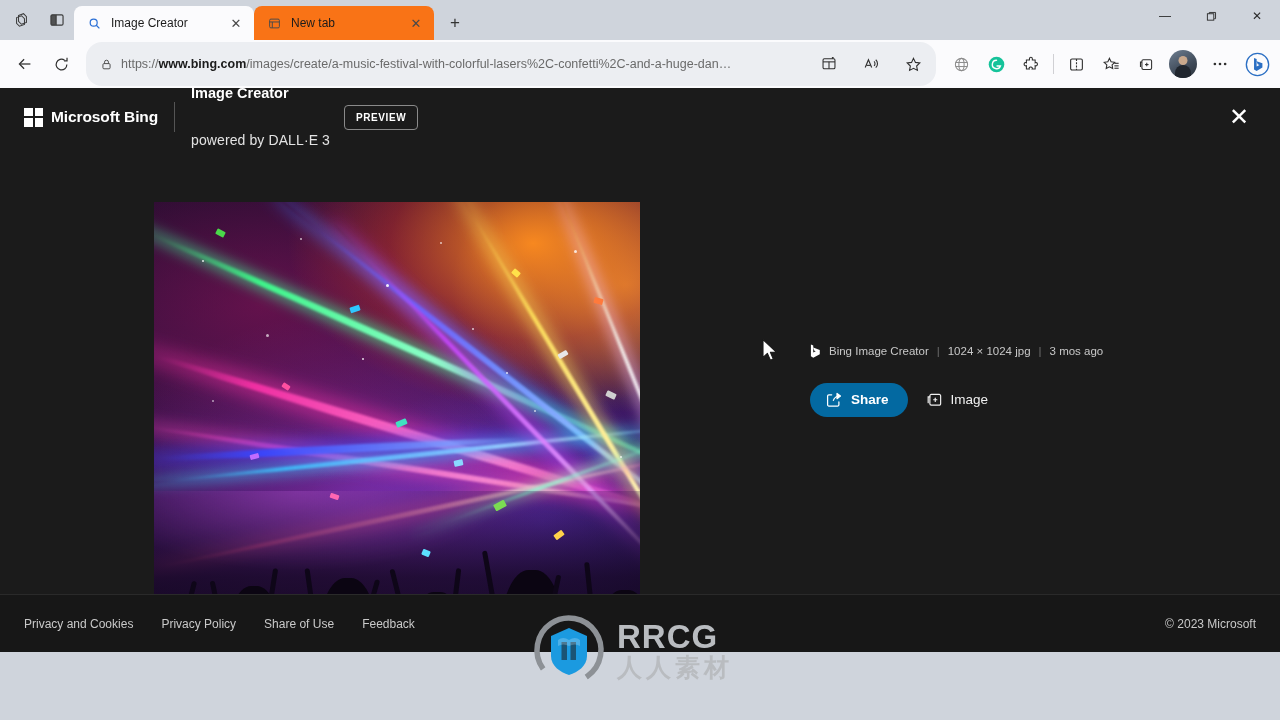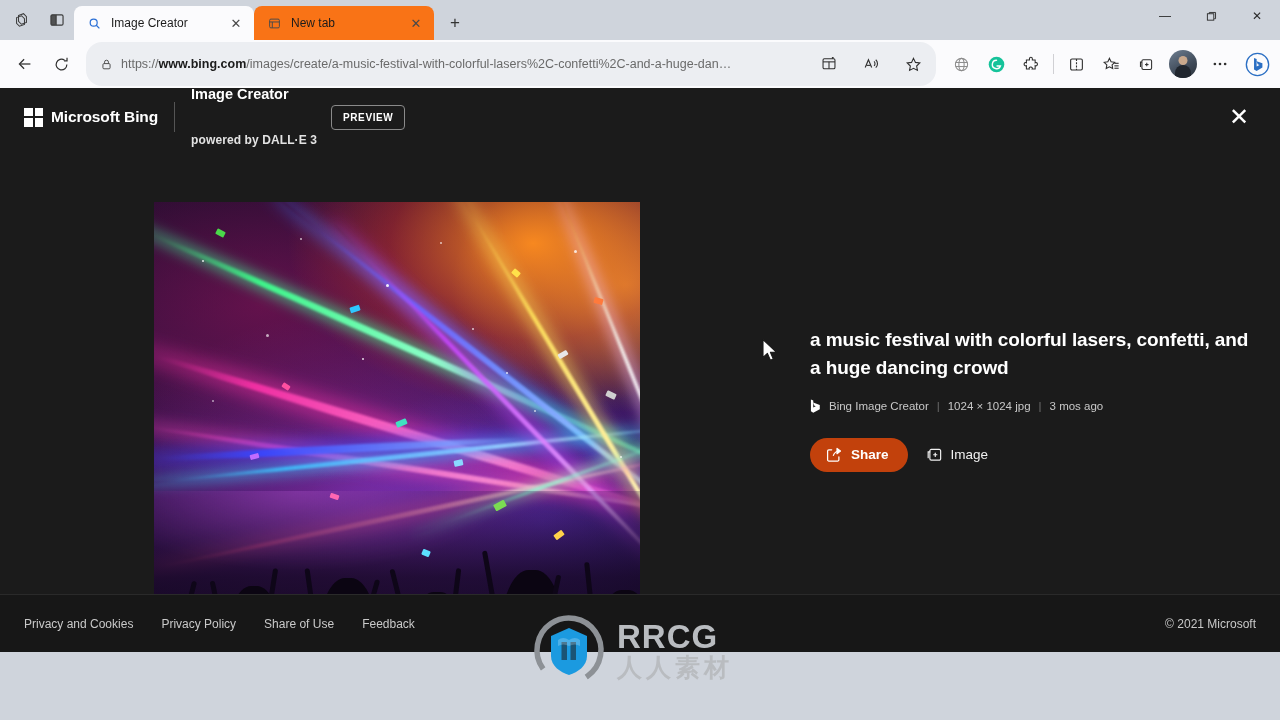--- a/index.html
+++ b/index.html
@@ -111,21 +111,21 @@
   }
   .ms-squares {
     width: 19px; height: 19px; display: grid;
     grid-template-columns: 1fr 1fr; grid-template-rows: 1fr 1fr; gap: 2px;
   }
   .ms-squares i { background: #fff; display:block; }
   .ms-name { color: #fff; font-size: 15.5px; font-weight: 600; letter-spacing: -.1px; }
   .hdr-div { width: 1px; height: 30px; background: #555; margin: 0 16px; }
   .ic-title-wrap { display: flex; flex-direction: column; line-height: 1.12; }
   .ic-title { color: #fff; font-size: 14.5px; font-weight: 700; }
-  .ic-sub { color: #e3e3e3; font-size: 12px; font-weight: 700; letter-spacing: .1px; margin-top: 32px; }
+  .ic-sub { color: #e3e3e3; font-size: 14px; font-weight: 400; letter-spacing: .1px; margin-top: 32px; }
   .preview-pill {
     margin-left: 14px; border: 1px solid #8a8a8a; border-radius: 4px;
     color: #fff; font-size: 10px; font-weight: 600; letter-spacing: .6px;
     padding: 6px 11px;
   }
   .close-x {
     position: absolute; right: 22px; top: 50%; transform: translateY(-50%);
     width: 38px; height: 38px; display:flex; align-items:center; justify-content:center;
     color: #fff; font-size: 24px; font-weight: 300; line-height: 1;
     border-radius: 4px;
@@ -182,21 +182,21 @@
   }
   .meta-row {
     display: flex; align-items: center; gap: 8px; margin-top: 18px;
     color: #c8c8c8; font-size: 11.5px;
   }
   .meta-sep { color: #6e6e6e; }
   .meta-b { display:flex; align-items:center; }
   .actions { display: flex; align-items: center; gap: 4px; margin-top: 24px; }
   .btn-share {
     display:flex; align-items:center; gap: 9px;
-    background: #c2410c; color: #fff; border-radius: 999px;
+    background: #0369a1; color: #fff; border-radius: 999px;
     padding: 9px 19px 9px 16px; font-size: 13.5px; font-weight: 600;
   }
   .btn-plain {
     display:flex; align-items:center; gap: 8px;
     color: #f0f0f0; font-size: 13.5px; padding: 9px 14px; border-radius: 999px;
   }
 
   
   .ic-footer {
     position: absolute; left: 0; bottom: 0; width: 1280px; height: 58px;
@@ -488,21 +488,20 @@
           <div class="spark" style="left:352px;top:170px;width:2px;height:2px;opacity:.8;"></div>
         </div>
         <div class="bing-wm">
           <svg width="16" height="18" viewBox="0 0 14 18" fill="#fff" opacity=".92">
             <path d="M1.1 0.6 L4.1 1.8 L4.1 11.0 L7.3 9.2 L5.2 8.2 L4.1 4.6 L12.5 7.8 L12.5 13.2 L4.1 17.6 L1.1 15.9 Z"></path>
           </svg>
         </div>
       </div>
 
       <div class="info-panel">
-        <div class="prompt-title">a music festival with colorful lasers, confetti, and a huge dancing crowd</div>
         <div class="meta-row">
           <span class="meta-b">
             <svg width="11" height="14" viewBox="0 0 14 18" fill="#ffffff">
               <path d="M1.1 0.6 L4.1 1.8 L4.1 11.0 L7.3 9.2 L5.2 8.2 L4.1 4.6 L12.5 7.8 L12.5 13.2 L4.1 17.6 L1.1 15.9 Z"></path>
             </svg>
           </span>
           <span>Bing Image Creator</span>
           <span class="meta-sep">|</span>
           <span>1024 × 1024 jpg</span>
           <span class="meta-sep">|</span>
@@ -538,21 +537,21 @@
       </div>
     </div>
 
     <div class="ic-footer">
       <div class="foot-links">
         <a href="#">Privacy and Cookies</a>
         <a href="#">Privacy Policy</a>
         <a href="#">Share of Use</a>
         <a href="#">Feedback</a>
       </div>
-      <div class="foot-copy">© 2021 Microsoft</div>
+      <div class="foot-copy">© 2023 Microsoft</div>
     </div>
   </div>
 
   <div class="rrcg">
     <div class="rrcg-mark">
       <svg width="76" height="76" viewBox="0 0 76 76">
         <path d="M38 6 A32 32 0 0 1 70 38 A32 32 0 0 1 38 70 A32 32 0 0 1 6 38 A32 32 0 0 1 38 6 Z" fill="none" stroke="#8d9196" stroke-width="5.5" stroke-dasharray="152 48" transform="rotate(-125 38 38)"></path>
         <path d="M38 16 L56 24 L56 44 C56 54 47 60 38 63 C29 60 20 54 20 44 L20 24 Z" fill="#1b9ae0"></path>
         <path d="M30.5 30 h5.5 v18 h-5.5 z M39.5 30 h5.5 v18 h-5.5 z" fill="#1b1b1b" opacity=".55"></path>
         <path d="M27 28 q5 -4 11 0 q6 -4 11 0 l0 6 q-5 -3 -11 0 q-6 -3 -11 0 z" fill="#ffffff" opacity=".22"></path>

